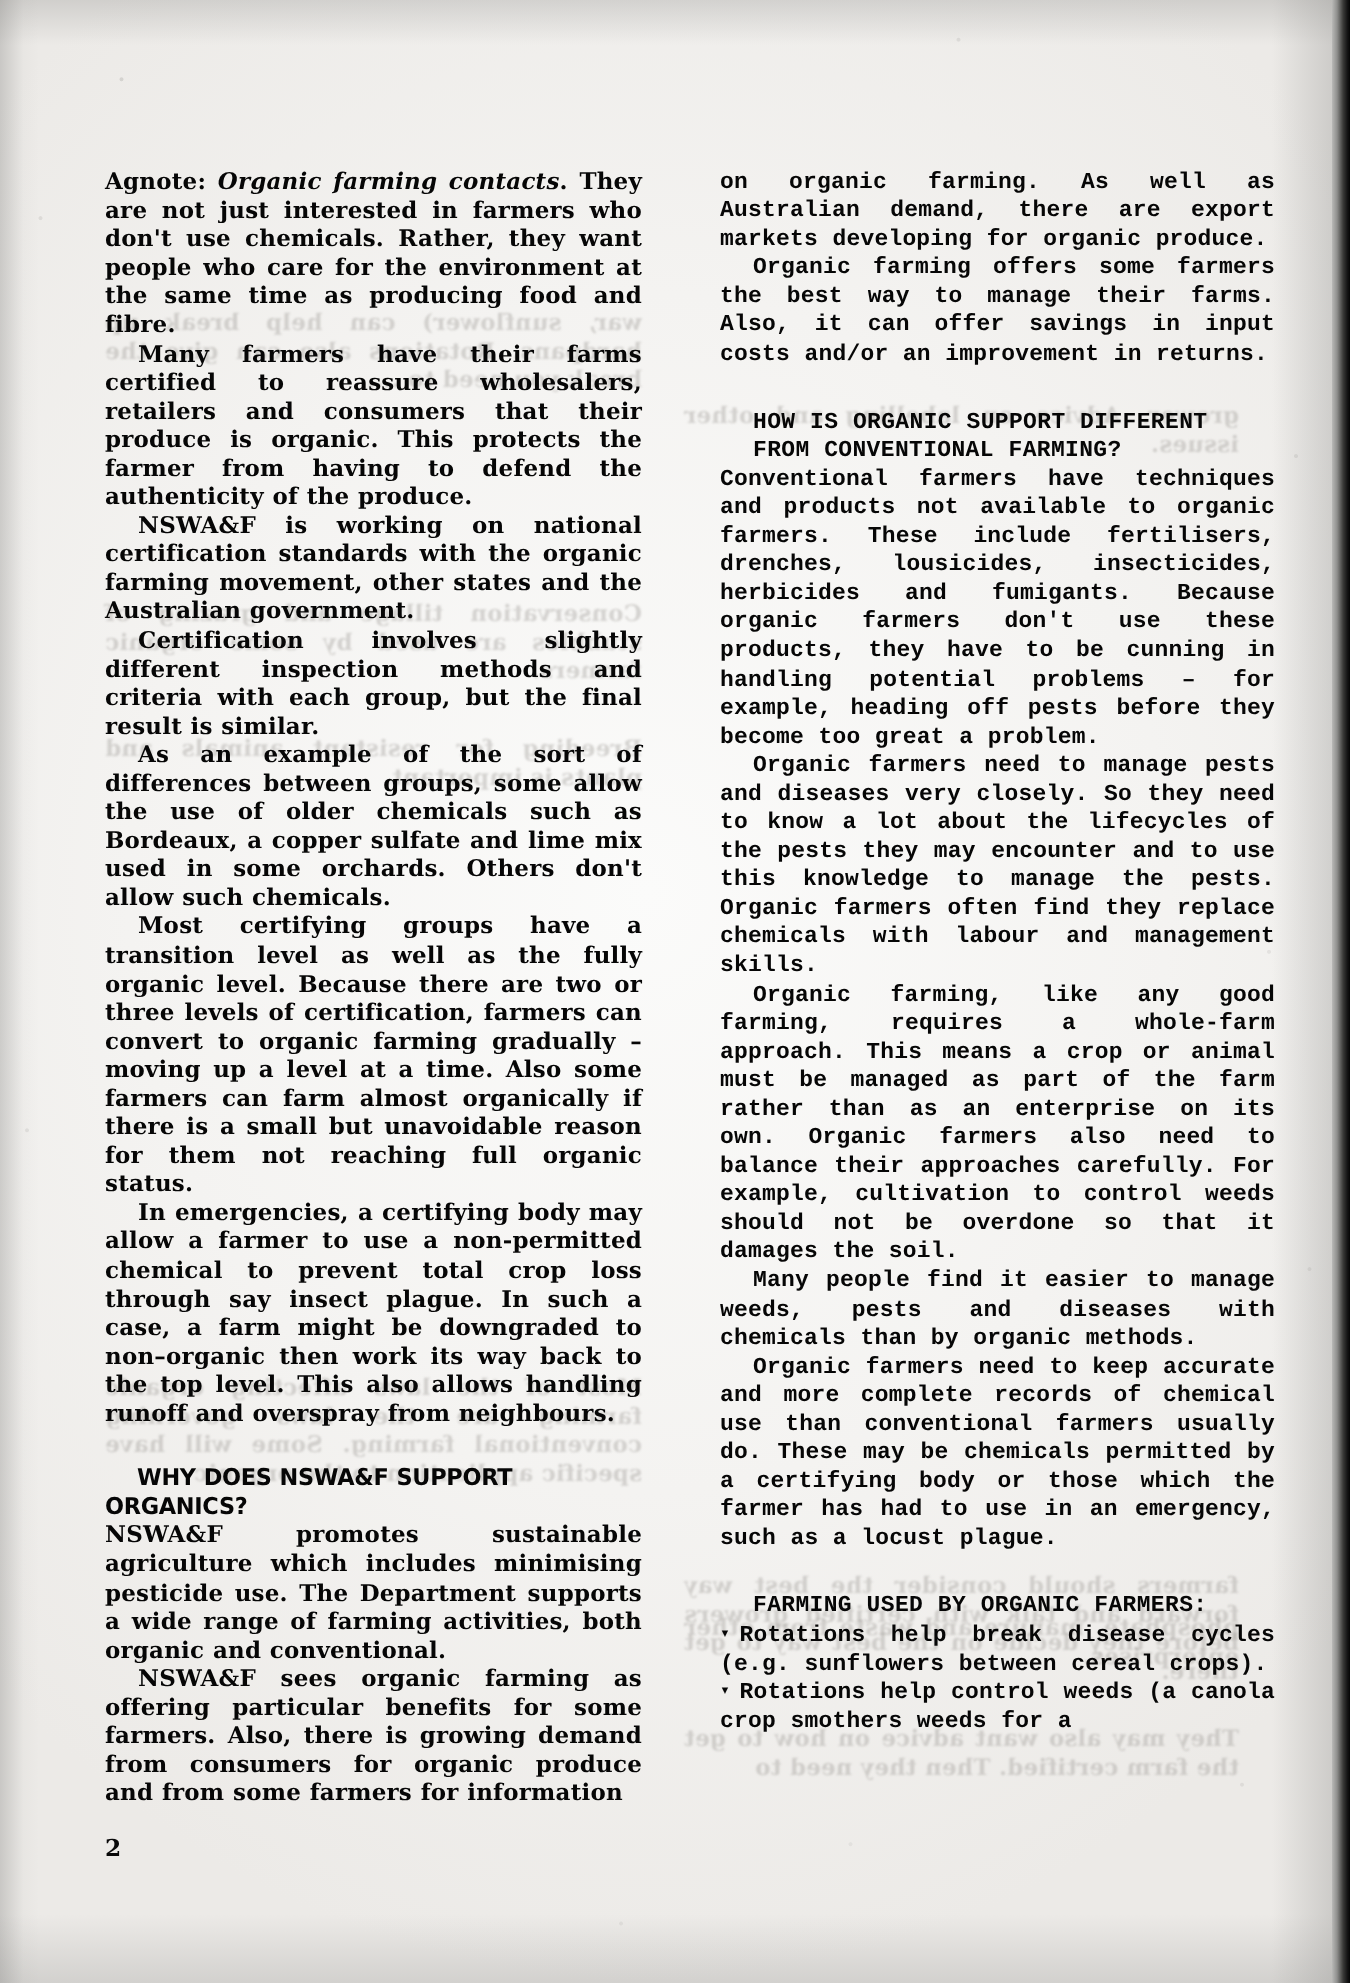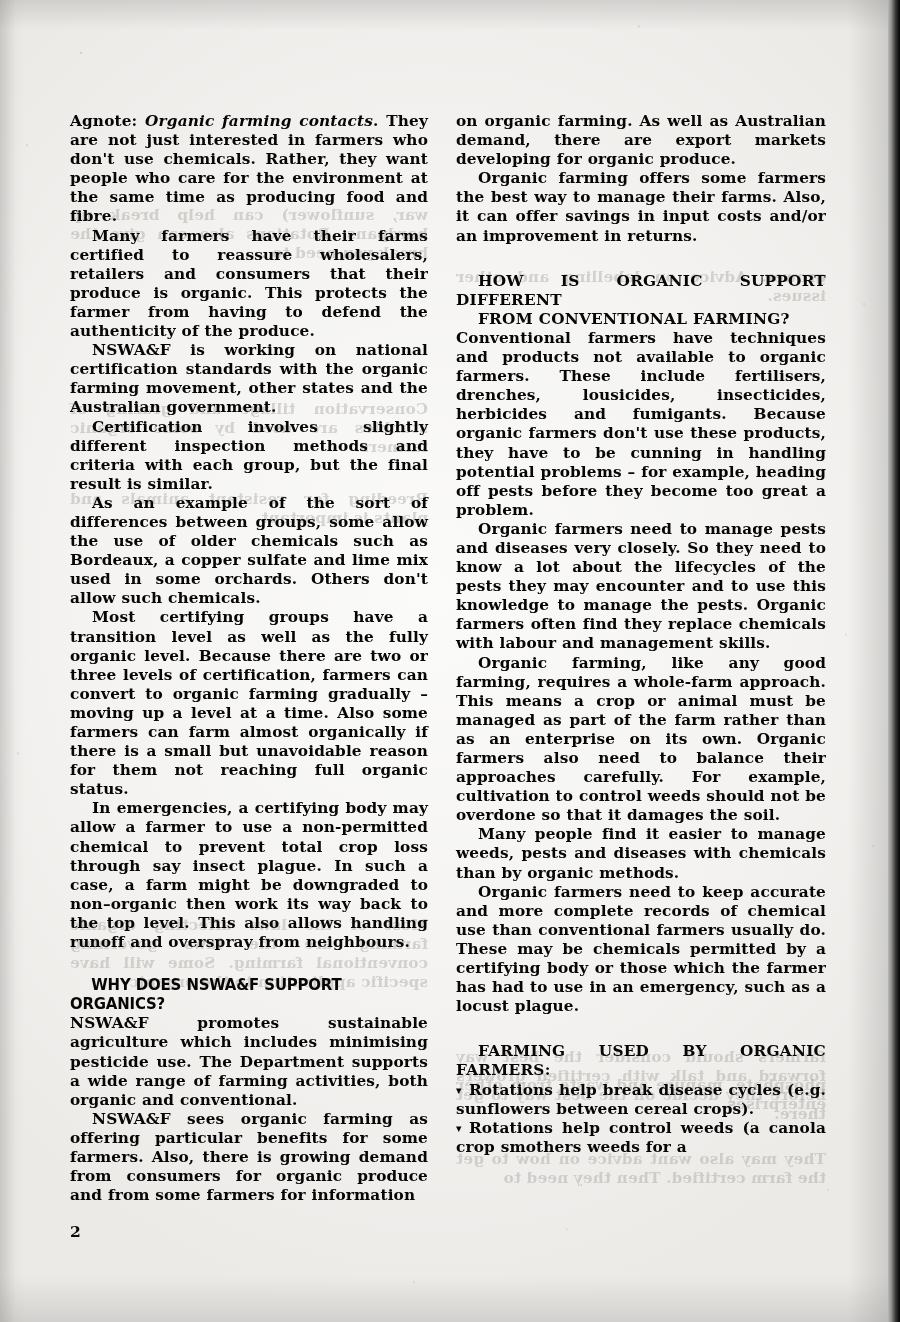--- a/index.html
+++ b/index.html
@@ -88,21 +88,21 @@
     color: #0d0d0d;
     font-weight: 700;
     font-size: 15.3px;
     line-height: 19.1px;
     text-align: justify;
     text-justify: inter-word;
     letter-spacing: .15px;
     word-spacing: .3px;
   }
   .col-left  { left: 70px; }
-  .col-right { left: 456px; width: 370px; }
+  .col-right { left: 480px; width: 370px; font-family: Liberation Mono, monospace; }
 
   .col p {
     margin: 0;
     text-indent: 22px;
   }
   .col p.no-indent { text-indent: 0; }
 
   .col p i, .col p em {
     font-style: italic;
     font-weight: 700;

